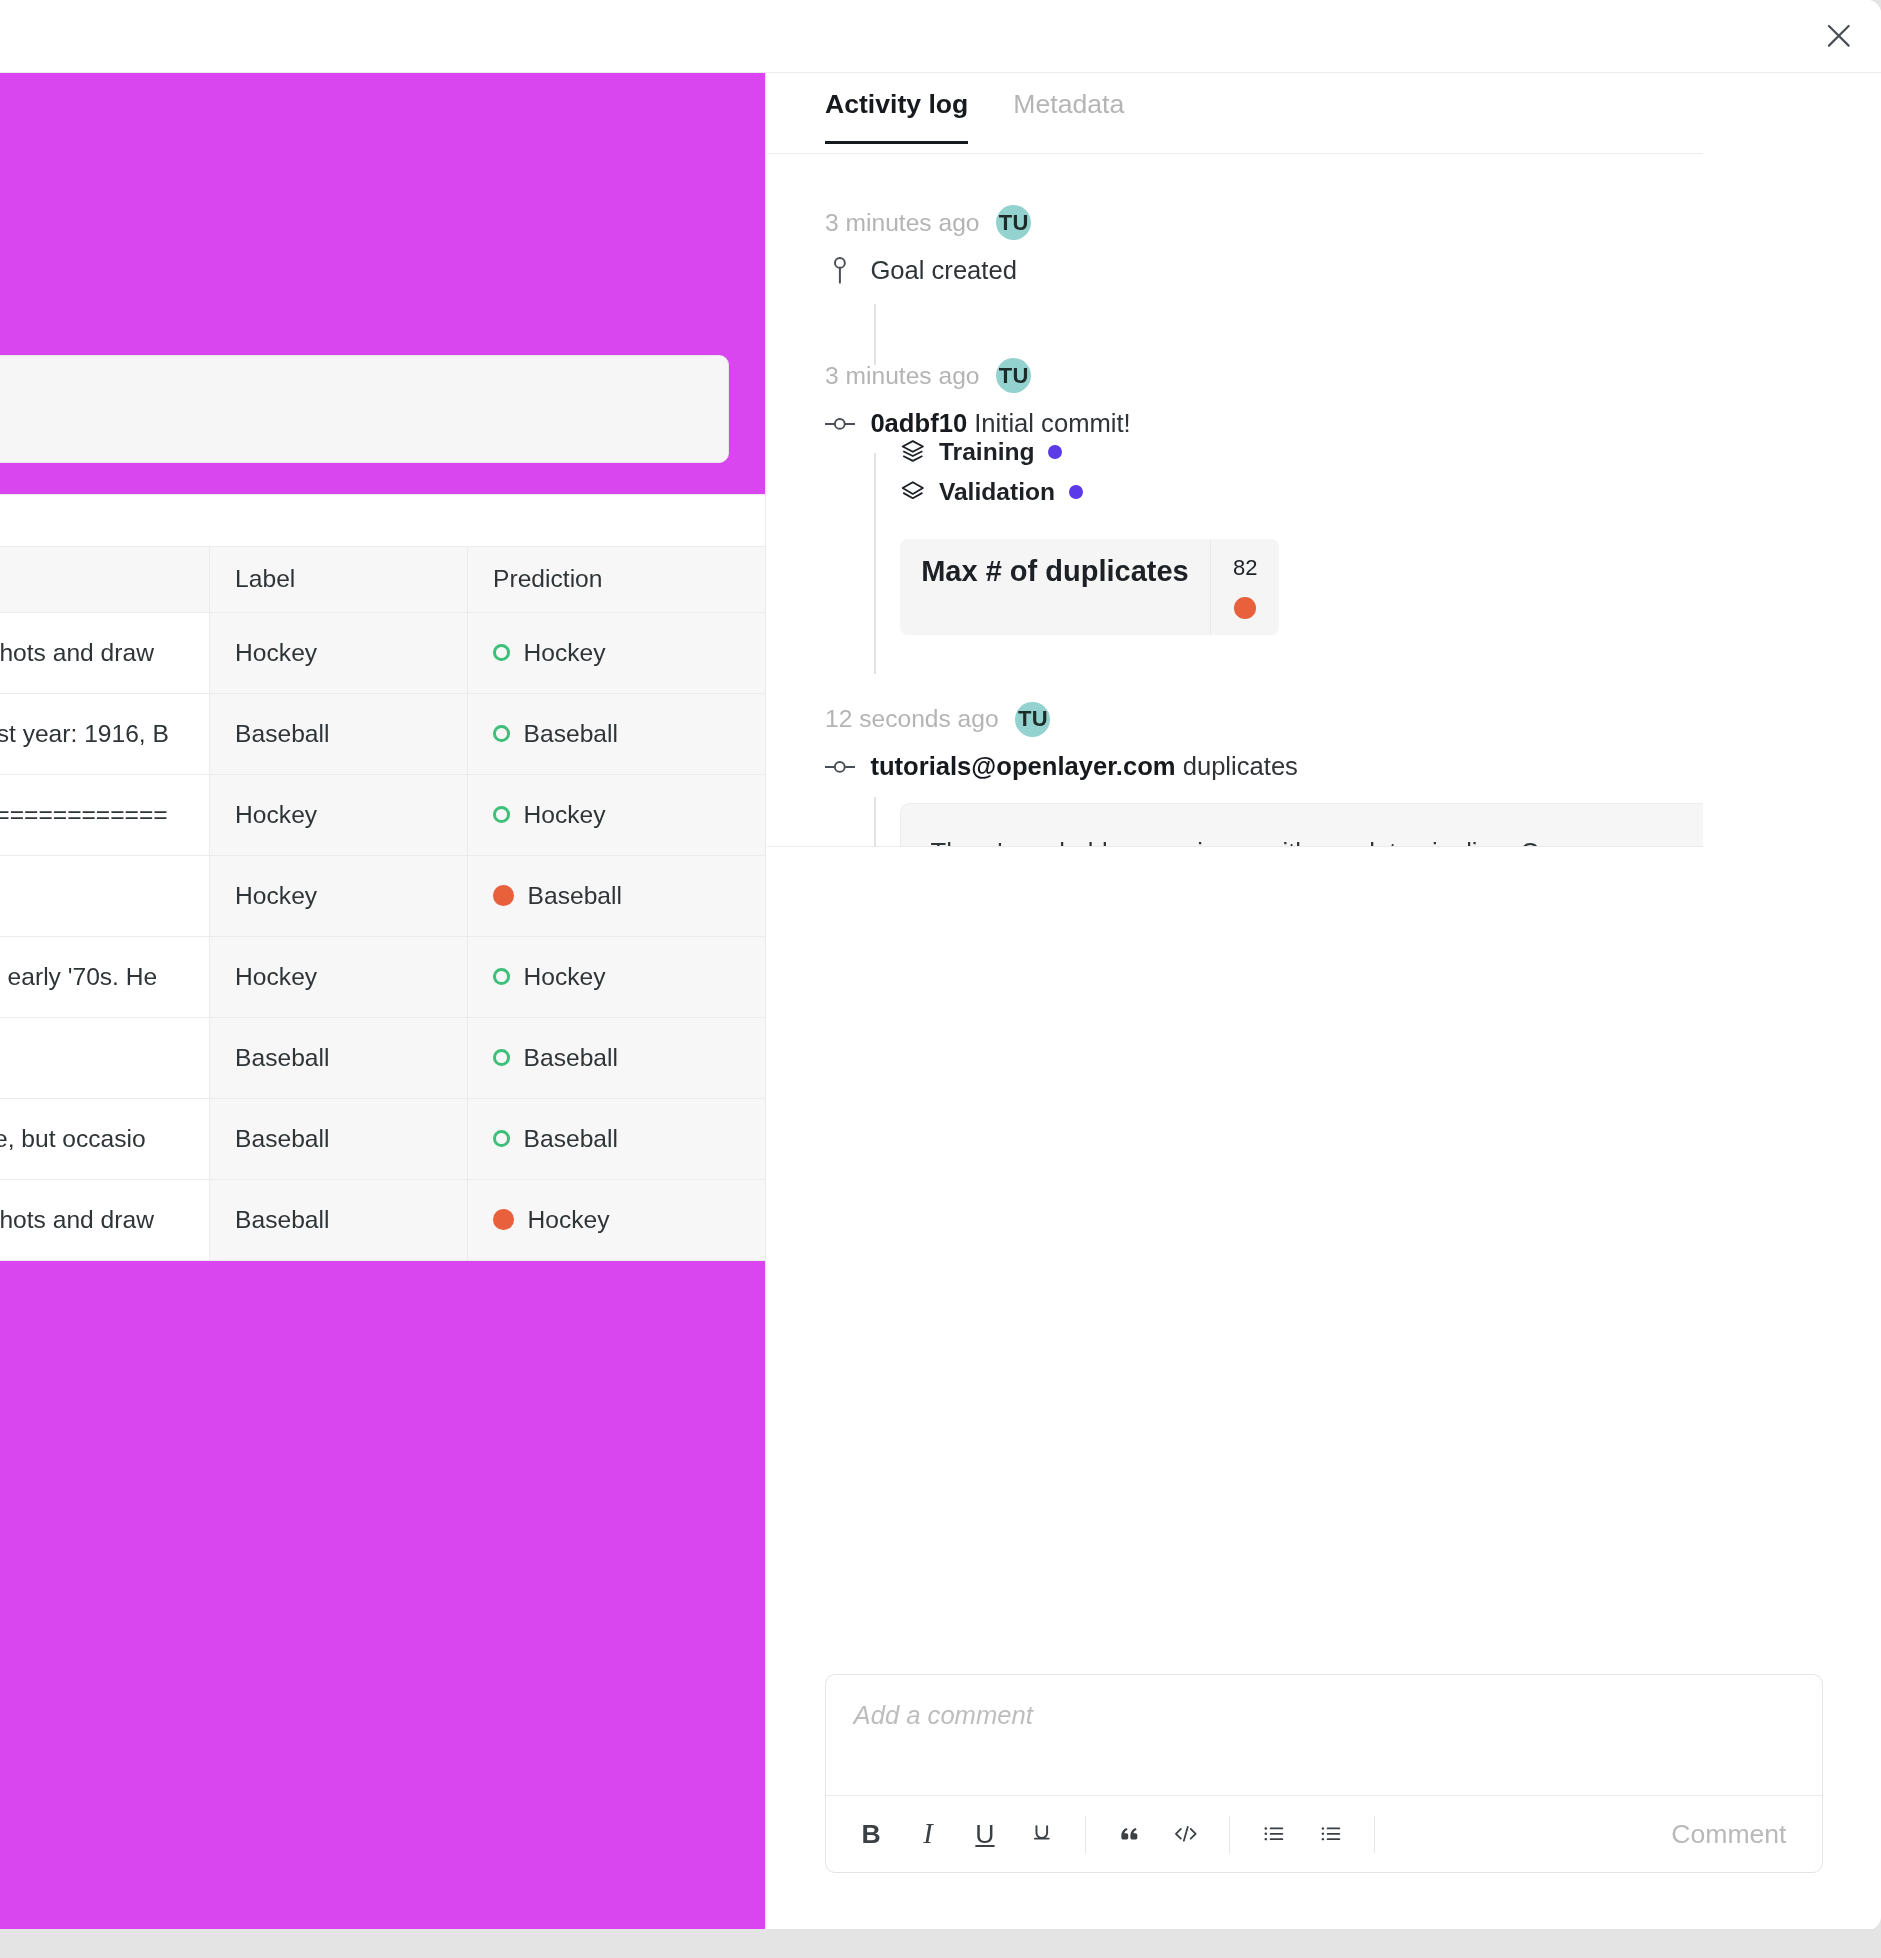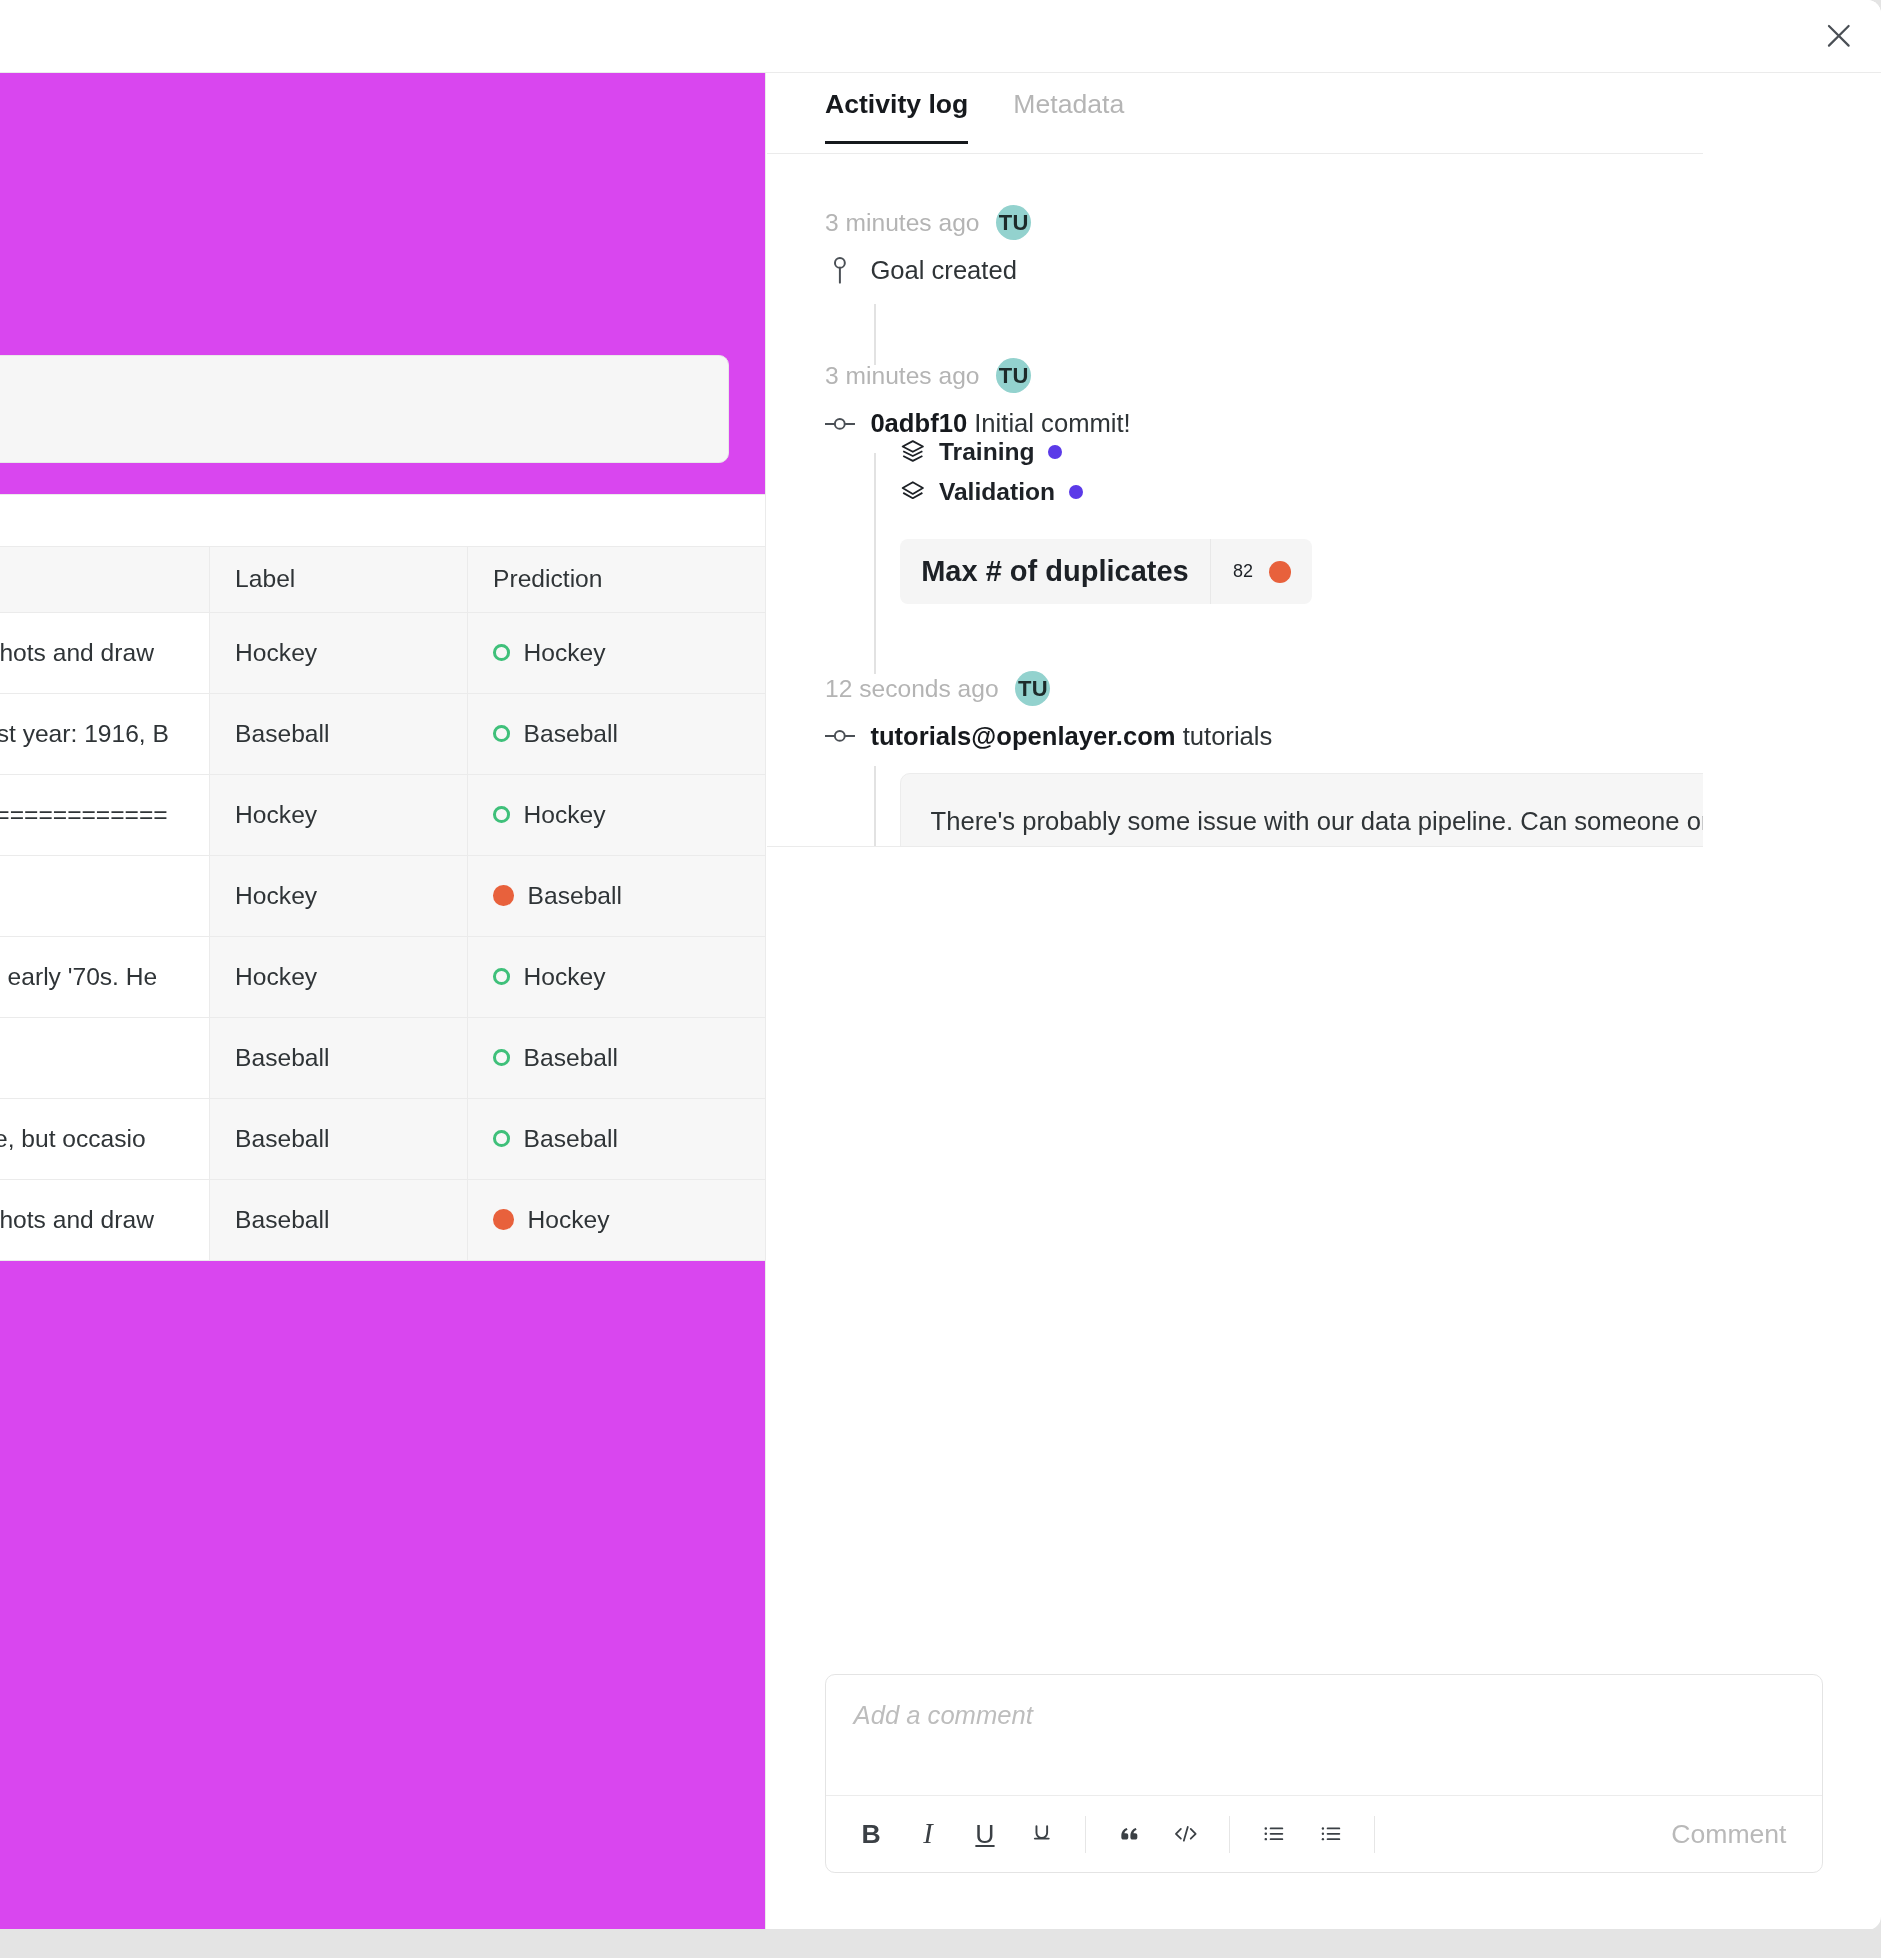--- a/index.html
+++ b/index.html
@@ -127,22 +127,22 @@
 
   .metric-pill {
     display: inline-flex; align-items: stretch; margin-top: 21.7px;
     background: #f5f5f5; border-radius: 7.9px; overflow: hidden;
   }
   .metric-name {
     font-size: 29px; font-weight: 700; color: #1d2126;
     padding: 15.8px 21.7px; border-right: 1px solid #e8e8e8;
   }
   .metric-val {
-    font-size: 18px; font-weight: 500; color: #1d2126;
-    padding: 15.8px 21.7px; display: flex; align-items: center; gap: 15.8px;
+    font-size: 22px; font-weight: 500; color: #1d2126;
+    padding: 15.8px 21.7px; display: flex; align-items: center; gap: 15.8px; flex-direction: column;
   }
   .metric-val .dot { width: 21.7px; height: 21.7px; border-radius: 50%; background: #e8613c; flex:none; }
 
   .comment-bubble {
     margin-left: 75px; margin-top: 21.7px;
     background: #f6f6f6; border: 1px solid #ececec; border-radius: 9.9px;
     padding: 27.6px 29.6px; width: 949px;
     font-size: 25.6px; line-height: 1.6; color: #2f3437;
   }
 
@@ -380,21 +380,21 @@
           </div>
           <div class="entry-head">
             <span class="node-icon">
               <svg width="29.6" height="13.8" viewBox="0 0 30 14" fill="none">
                 <path d="M0 7 H9 M21 7 H30" stroke="#4a4f55" stroke-width="2" stroke-linecap="round"></path>
                 <circle cx="15" cy="7" r="5" stroke="#4a4f55" stroke-width="2"></circle>
               </svg>
             </span>
             <span class="entry-title">
               <b>tutorials@openlayer.com</b>
-              <span>tutorials</span>
+              <span>duplicates</span>
             </span>
           </div>
           <div class="connector" style="left:49px; top:95px; height:175px;"></div>
           <div class="comment-bubble">There's probably some issue with our data pipeline. Can someone on the data team take a look? Thanks!</div>
         </div>
 
       </div>
 
       <div class="composer-zone">
         <div class="composer">

